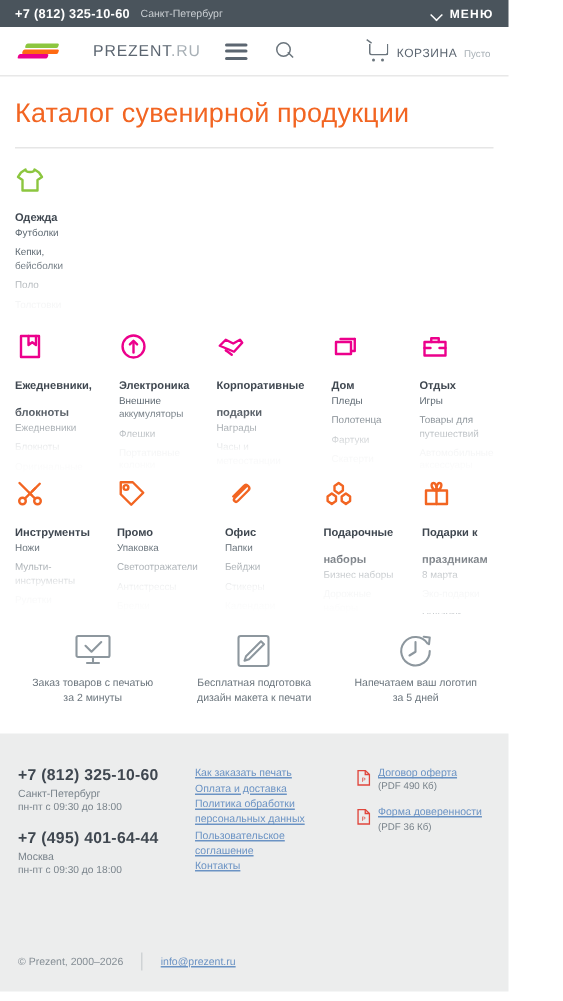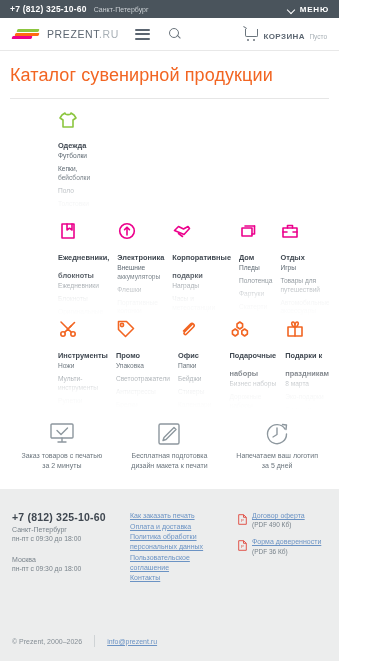--- a/index.html
+++ b/index.html
@@ -31,21 +31,21 @@
   
   .header {
     height: 33px; background: #fff; display: flex; align-items: center;
     padding: 0 12px; border-bottom: 1px solid #e8e8e8;
   }
   .logo-mark { width: 28px; height: 14px; position: relative; margin-right: 7px; }
   .logo-mark i { position: absolute; display: block; border-radius: 1px; }
   .lm1 { background:#8cc63f; width: 22px; height: 3px; left: 5px; top: 2px; transform: skewX(-20deg); }
   .lm2 { background:#ff6a13; width: 24px; height: 3px; left: 3px; top: 5.5px; transform: skewX(-20deg); }
   .lm3 { background:#ec008c; width: 20px; height: 3px; left: 0px;  top: 9px;  transform: skewX(-20deg); }
-  .logo-text { font-size: 10.5px; letter-spacing: .6px; color: #5c6671; font-weight: normal; }
+  .logo-text { font-size: 10.5px; letter-spacing: .6px; color: #5c6671; font-weight: normal; margin-left: 15px; }
   .logo-text .dim { color: #a8b0b6; }
   .burger { margin-left: 16px; width: 15px; height: 11px; display:flex; flex-direction:column; justify-content:space-between; }
   .burger span { display:block; height: 2px; background: #5c6671; border-radius: 1px; }
   .search-btn { margin-left: 18px; width: 14px; height: 14px; position: relative; }
   .search-btn::before {
     content:""; position:absolute; left:1px; top:1px; width:8px; height:8px;
     border: 1.4px solid #6b757d; border-radius: 50%;
   }
   .search-btn::after {
     content:""; position:absolute; left:8.5px; top:9px; width:5px; height:1.4px;
@@ -58,29 +58,29 @@
     content:""; position:absolute; left:2px; top:2px; width: 11px; height: 7px;
     border: 1.3px solid #6b757d; border-top: none; border-radius: 0 0 2px 2px;
   }
   .cart-ico::after {
     content:""; position:absolute; left:0px; top:0px; width: 4px; height: 1.3px;
     background:#6b757d; transform: rotate(35deg);
   }
   .cart-wheel { position:absolute; width:2.4px; height:2.4px; border-radius:50%; background:#6b757d; bottom:-0.5px; }
   .cart-wheel.w1 { left: 3.5px; } .cart-wheel.w2 { left: 9.5px; }
   .cart-text { line-height: 1.15; }
-  .cart-title { font-size: 8px; font-weight: bold; color: #5c6671; letter-spacing: .4px; }
+  .cart-title { font-size: 8px; font-weight: normal; color: #5c6671; letter-spacing: .4px; }
   .cart-sub { font-size: 6.5px; color: #a8b0b6; text-align: center; }
 
   
   .catalog { padding: 14px 10px 0 10px; }
   .catalog-title { font-size: 18px; color: #f26522; font-weight: normal; letter-spacing: .1px; }
   .catalog-rule { height: 1px; background: #e6e6e6; margin: 12px 0 8px 0; }
 
-  .cat-grid { display: grid; grid-template-columns: repeat(5, 1fr); column-gap: 8px; margin-left: 48px; }
+  .cat-grid { display: grid; grid-template-columns: repeat(5, 1fr); column-gap: 18px; }
   .cat-col { position: relative; }
   .cat-icon { height: 22px; margin-bottom: 5px; display:flex; align-items:flex-end; }
   .cat-icon svg { display:block; }
   .cat-name {
     font-size: 7.4px; font-weight: bold; color: #3f4750; line-height: 1.22;
     margin-bottom: 3px;
   }
   .cat-links { position: relative; }
   .cat-links a {
     display: block; font-size: 6.6px; color: #5f6a73; text-decoration: none;
@@ -349,20 +349,21 @@
   <div class="footer">
     <div class="footer-cols">
       <div class="fc-contacts" id="footer-contacts">
           <div>
             <div class="f-phone">+7 (812) 325-10-60</div>
             <div class="f-city">Санкт-Петербург</div>
             <div class="f-hours">пн-пт с 09:30 до 18:00</div>
           </div>
           <div class="f-gap"></div>
           <div>
+            <div class="f-phone">+7 (495) 401-64-44</div>
             <div class="f-city">Москва</div>
             <div class="f-hours">пн-пт с 09:30 до 18:00</div>
           </div>
         </div>
       <div class="fc-links" id="footer-links">
           <a>Как заказать печать</a>
           <a>Оплата и доставка</a>
           <a>Политика обработки персональных данных</a>
           <a>Пользовательское соглашение</a>
           <a>Контакты</a>

